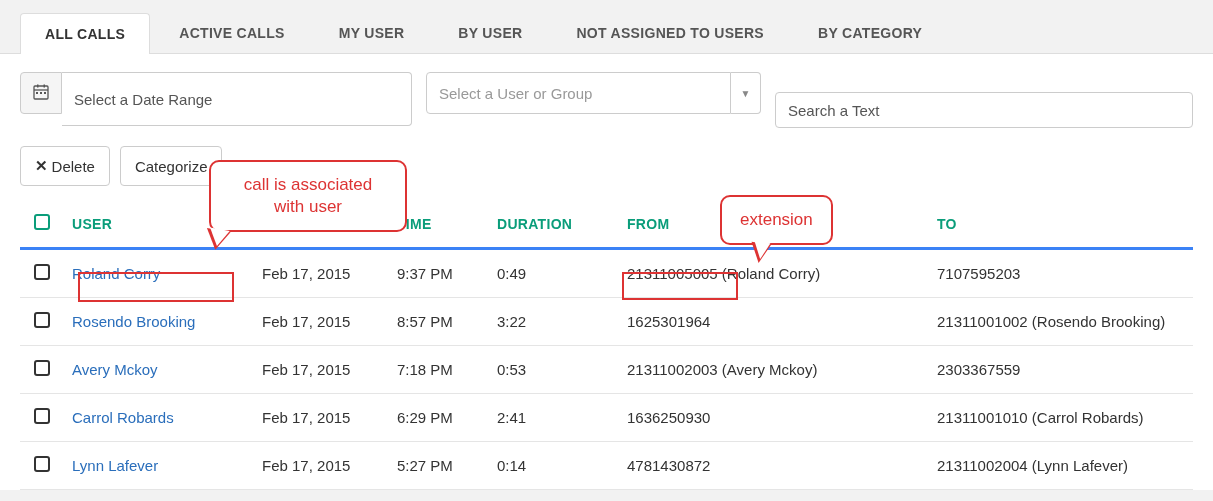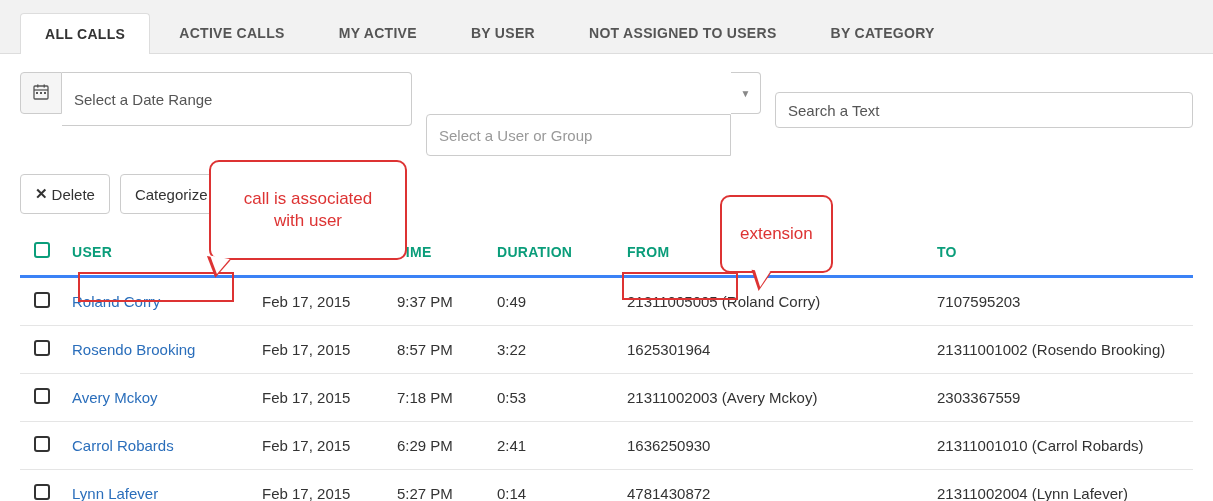--- a/index.html
+++ b/index.html
@@ -10,21 +10,21 @@
   .tab { padding: 12px 24px; color: #555; font-size: 14px; font-weight: 600; letter-spacing: 0.3px; cursor: pointer; border: 1px solid transparent; border-bottom: none; border-radius: 4px 4px 0 0; margin-right: 4px; }
   .tab.active { background: #fff; border-color: #ddd; color: #333; font-weight: 700; position: relative; top: 1px; }
   
   .content { background: #fff; padding: 18px 20px 0 20px; }
   
   .toolbar-row { display: flex; gap: 14px; margin-bottom: 18px; }
   .cal-btn { width: 42px; height: 42px; border: 1px solid #ccc; background: #f5f5f5; border-radius: 4px 0 0 4px; display: flex; align-items: center; justify-content: center; color: #555; cursor: pointer; margin-right: -14px; }
   .date-input { flex: 0 0 350px; height: 54px; border: 1px solid #ccc; border-left: none; border-radius: 0 4px 4px 0; padding: 16px 12px; font-size: 15px; color: #14532d; }
   .date-input::placeholder { color: #555; }
   .select-wrap { display: flex; flex: 0 0 335px; }
-  .select-input { flex: 1; height: 42px; border: 1px solid #ccc; border-radius: 4px 0 0 4px; padding: 0 12px; font-size: 15px; color: #999; background: #fff; margin-top: 42px; }
+  .select-input { flex: 1; height: 42px; border: 1px solid #ccc; border-radius: 4px 0 0 4px; padding: 0 12px; font-size: 15px; color: #999; background: #fff; }
   .select-caret { width: 30px; height: 42px; border: 1px solid #ccc; border-left: none; border-radius: 0 4px 4px 0; display: flex; align-items: center; justify-content: center; color: #888; background: #fff; cursor: pointer; font-size: 10px; }
   .search-input { flex: 1; height: 36px; border: 1px solid #ccc; border-radius: 4px; padding: 0 12px; font-size: 15px; color: #555; margin-top: 20px; }
   .search-input::placeholder { color: #555; }
   
   .action-row { display: flex; gap: 10px; margin-bottom: 16px; }
   .btn { height: 40px; padding: 0 14px; border: 1px solid #ccc; background: #fff; border-radius: 4px; font-size: 15px; color: #333; cursor: pointer; display: flex; align-items: center; gap: 4px; }
   .btn .x { font-weight: bold; }
   
   table { width: 100%; border-collapse: collapse; }
   thead th { text-align: left; color: #0a9d7a; font-weight: 700; font-size: 14px; letter-spacing: 0.3px; padding: 12px 8px 14px 8px; border-bottom: 3px solid #3b82f6; }
@@ -35,21 +35,21 @@
   thead .chkbox { border-color: #0a9d7a; }
   .user-link { color: #2a6ebb; }
   
   .col-user { width: 190px; }
   .col-date { width: 135px; }
   .col-time { width: 100px; }
   .col-duration { width: 130px; }
   .col-from { width: 310px; }
   
   
-  .callout { position: absolute; border: 2px solid #d33; background: #fff; border-radius: 10px; padding: 26px 18px; color: #d33; font-size: 17px; text-align: center; line-height: 1.3; z-index: 20; }
+  .callout { position: absolute; border: 2px solid #d33; background: #fff; border-radius: 10px; padding: 12px 18px; color: #d33; font-size: 17px; text-align: center; line-height: 1.3; z-index: 20; }
   .callout.c1 { left: 209px; top: 160px; width: 198px; }
   .callout.c2 { left: 720px; top: 195px; }
   .tail { position: absolute; width: 0; height: 0; }
   .c1 .tail { left: -6px; bottom: -20px; border-left: 12px solid transparent; border-right: 12px solid transparent; border-top: 20px solid #d33; transform: rotate(10deg); }
   .c1 .tail::after { content: ""; position: absolute; left: -9px; top: -21px; border-left: 10px solid transparent; border-right: 10px solid transparent; border-top: 17px solid #fff; }
   .c2 .tail { left: 28px; bottom: -20px; border-left: 10px solid transparent; border-right: 10px solid transparent; border-top: 20px solid #d33; transform: rotate(8deg); }
   .c2 .tail::after { content: ""; position: absolute; left: -7px; top: -21px; border-left: 8px solid transparent; border-right: 8px solid transparent; border-top: 17px solid #fff; }
   
   .redbox { position: absolute; border: 2px solid #d33; z-index: 10; pointer-events: none; }
   .redbox.r1 { left: 78px; top: 272px; width: 156px; height: 30px; }
@@ -58,21 +58,21 @@
   .cal-icon svg { width: 16px; height: 16px; }
 </style>
 </head>
 <body>
 
 <div class="page">
 
   <div class="tabs">
     <div class="tab active">ALL CALLS</div>
     <div class="tab">ACTIVE CALLS</div>
-    <div class="tab">MY ACTIVE</div>
+    <div class="tab">MY USER</div>
     <div class="tab">BY USER</div>
     <div class="tab">NOT ASSIGNED TO USERS</div>
     <div class="tab">BY CATEGORY</div>
   </div>
 
   <div class="content">
 
     <div class="toolbar-row">
       <button class="cal-btn">
         <span class="cal-icon">

